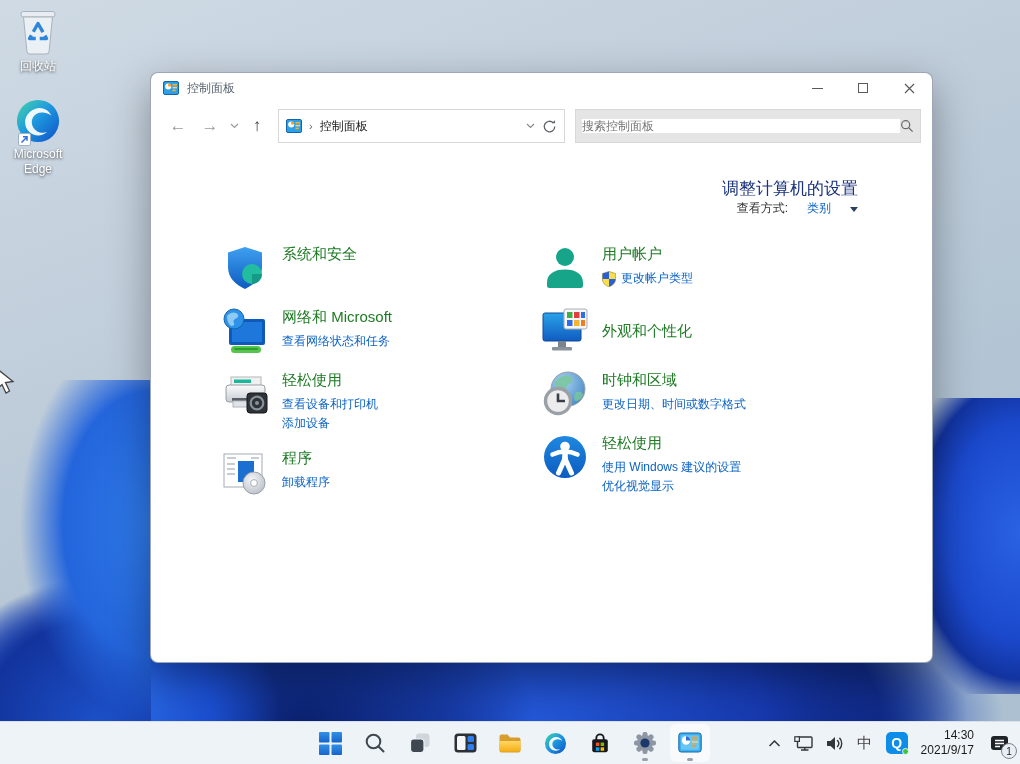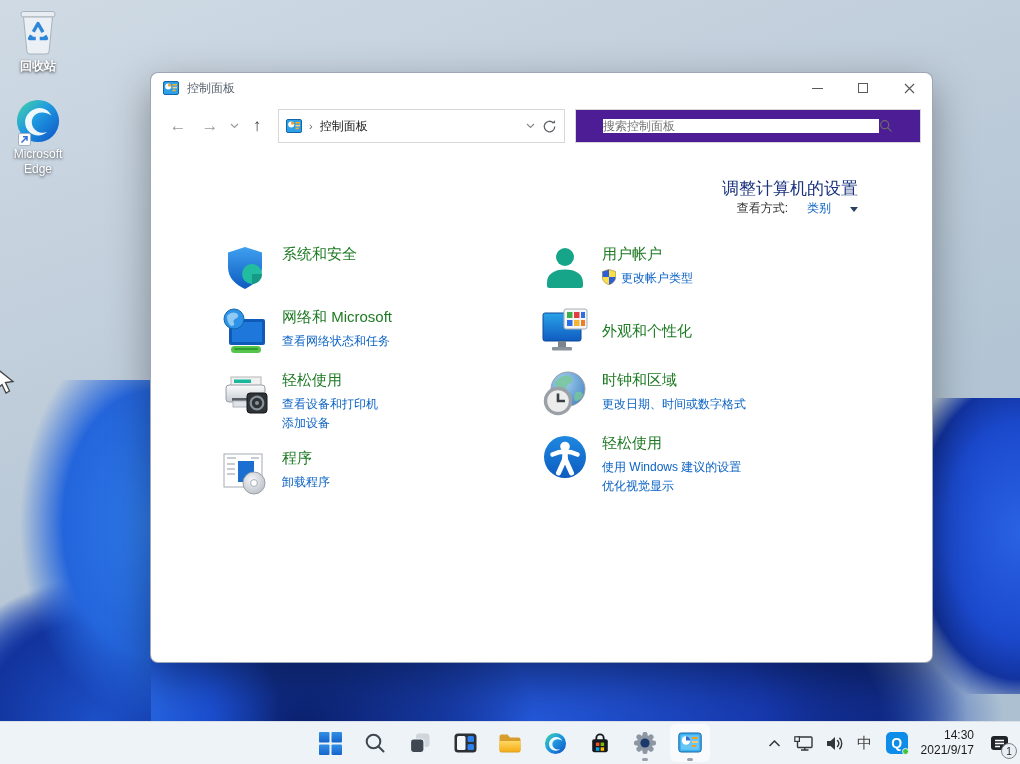--- a/index.html
+++ b/index.html
@@ -20,21 +20,21 @@
     background:
       radial-gradient(160px 240px at 100% 42%, #2e7ae8 0%, #2465dc 55%, rgba(36,101,220,0) 82%),
       radial-gradient(190px 170px at 66% 100%, #1c50c8 0%, #12339c 60%, rgba(18,51,156,0) 86%); }
   .petal-right { position:absolute; left:928px; top:398px; width:92px; height:296px;
     background:radial-gradient(135px 195px at 100% 45%, #2a62e4 0%, #1b49cc 55%, #12339f 76%, rgba(18,51,159,0) 93%); }
 
   
   .d-icon { position:absolute; width:76px; display:flex; flex-direction:column; align-items:center;
     color:#fff; font-size:12px; text-shadow:0 1px 3px rgba(0,0,0,.75); text-align:center; line-height:15px; }
   .d-icon .glyph { height:48px; display:flex; align-items:flex-end; justify-content:center; margin-bottom:3px; }
-  #recycle { left:0; top:8px;font-weight:bold; }
+  #recycle { left:0; top:8px; }
   #edgeicon { left:0; top:96px; }
   .shortcut-badge { position:absolute; left:3px; bottom:-2px; width:13px; height:13px; background:#fff;
     border:1px solid #9fb2c6; border-radius:2px; display:flex; align-items:center; justify-content:center; }
 
   
   .cursor { position:absolute; left:-6px; top:366px; pointer-events:none; }
 
   
   .win { position:absolute; left:150px; top:72px; width:783px; height:591px; background:#fff;
     border:1px solid rgba(40,60,90,.45); border-radius:8px; box-shadow:0 14px 42px rgba(0,0,0,.35);
@@ -48,22 +48,22 @@
 
   .navbar { height:46px; display:flex; align-items:center; padding:0 11px; }
   .nav-btn { display:flex; align-items:center; justify-content:center; color:#9a9a9a; font-size:17px; }
   .nav-back,.nav-fwd { width:32px; height:32px; }
   .nav-chevron { width:16px; height:32px; }
   .nav-up { width:30px; height:32px; color:#3c3c3c; }
   .addrbar { margin-left:6px; width:287px; height:34px; border:1px solid #d7d7d7; background:#fff;
     display:flex; align-items:center; padding:0 7px; gap:7px; font-size:12px; color:#1b1b1b; }
   .addr-loc { flex:1; }
   .crumb-sep { color:#666; font-size:11px; }
-  .searchbar { margin-left:10px; flex:1; height:34px; border:1px solid #d7d7d7; background:#4c1d95;
-    display:flex; align-items:center; padding:0 27px; }
+  .searchbar { margin-left:10px; flex:1; height:34px; border:1px solid #d7d7d7; background:#e5e5e5;
+    display:flex; align-items:center; padding:0 6px; }
   .searchbar input { flex:1; border:none; outline:none; font-size:12px; color:#333;
     font-family:"Liberation Sans","DejaVu Sans",sans-serif; }
   .searchbar input::placeholder { color:#767676; }
 
   .content { padding:28px 74px 0 70px; }
   .content-head { display:flex; justify-content:space-between; align-items:flex-end;flex-direction:column; }
   .page-title { font-size:17px; color:#19317e; }
   .viewby { font-size:12px; color:#333; display:flex; align-items:center; gap:19px; }
   .viewby .val { color:#0b63c5; }
   .caret-down { width:0; height:0; border-left:4px solid transparent; border-right:4px solid transparent;
@@ -73,21 +73,21 @@
   .col { display:flex; flex-direction:column; }
   .col-left { width:320px; }
   .col-right { flex:1; }
   .cat { display:flex; gap:13px; margin-bottom:15px; }
   .cat.centered { align-items:center; }
   .cat-ic { flex:0 0 48px; height:48px; }
   .cat-title { font-size:15px; color:#1d7a23; margin:1px 0 5px; }
   .cat.centered .cat-title { margin:0; }
   .cat-links { display:flex; flex-direction:column; }
   .cat-link { font-size:12px; color:#0b62c4; line-height:19px; text-decoration:none; }
-  .link-shielded { display:flex; align-items:flex-start; gap:5px; }
+  .link-shielded { display:flex; align-items:center; gap:5px; }
 
   
   .taskbar { position:absolute; left:0; bottom:0; width:1020px; height:43px; background:#eef3f8;
     border-top:1px solid #d9dfe7; }
   .tb-center { position:absolute; left:50%; top:0; height:100%; transform:translateX(-50%);
     display:flex; align-items:center; gap:5px; }
   .tb-btn { width:40px; height:38px; border-radius:6px; display:flex; align-items:center;
     justify-content:center; position:relative; }
   .tb-btn.active { background:rgba(255,255,255,.6); }
   .run-dot { position:absolute; bottom:1px; left:50%; transform:translateX(-50%);

